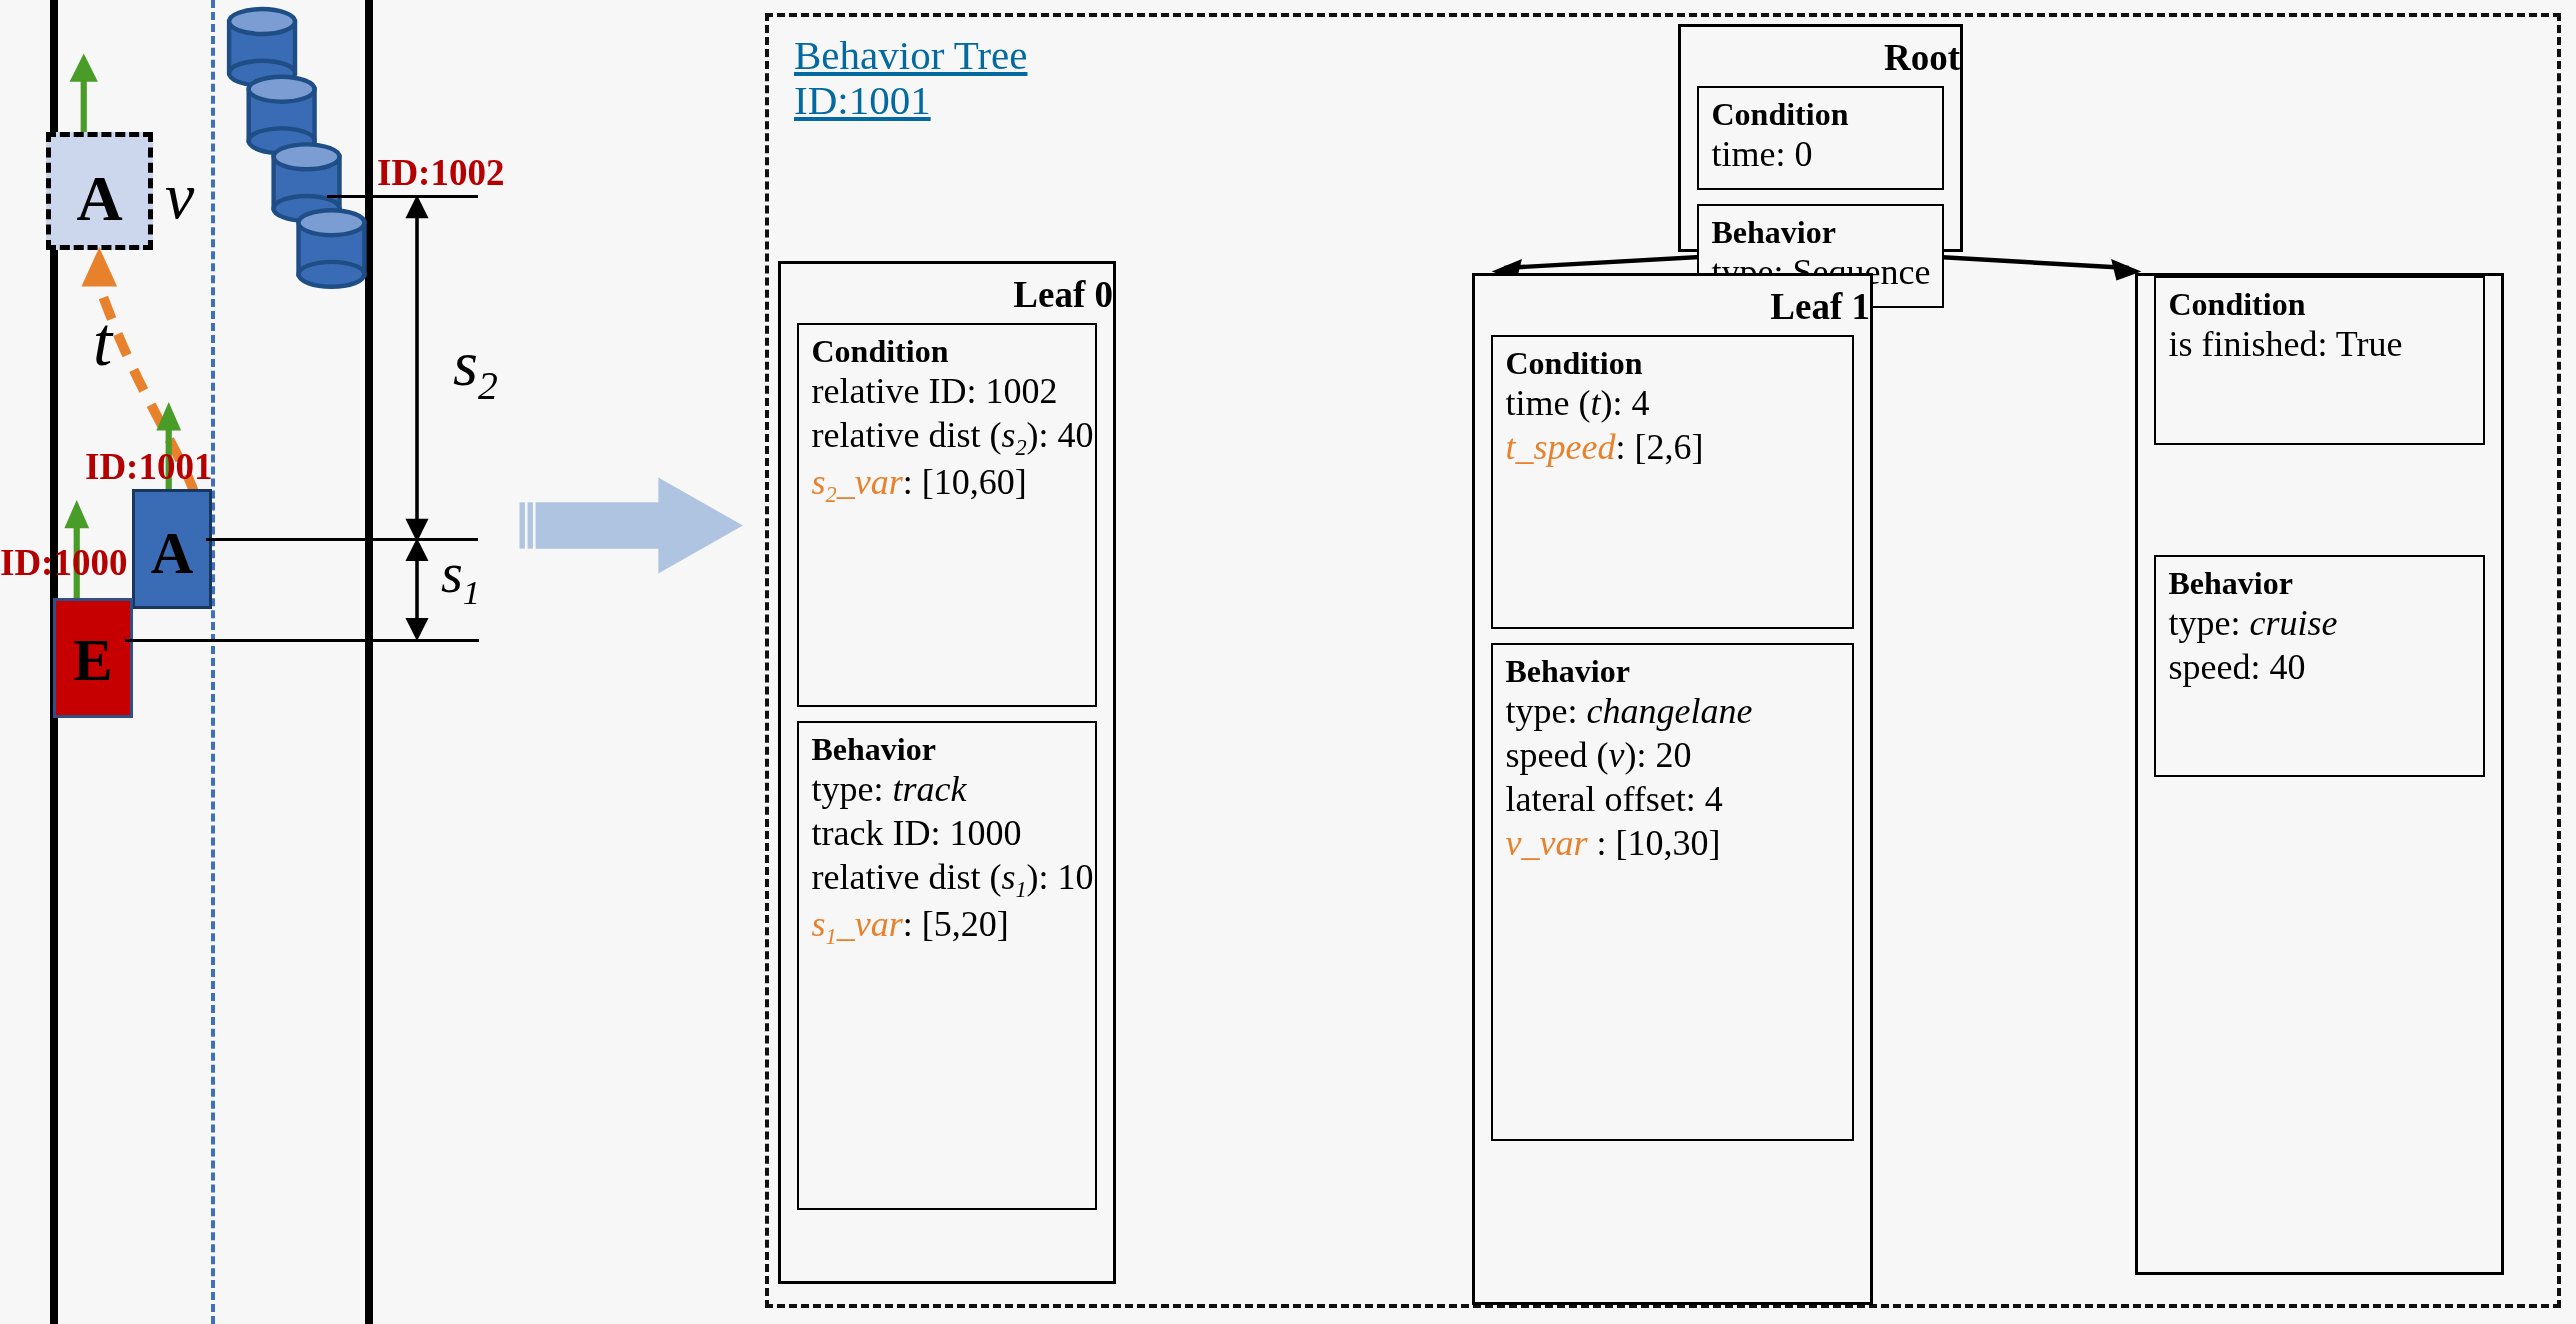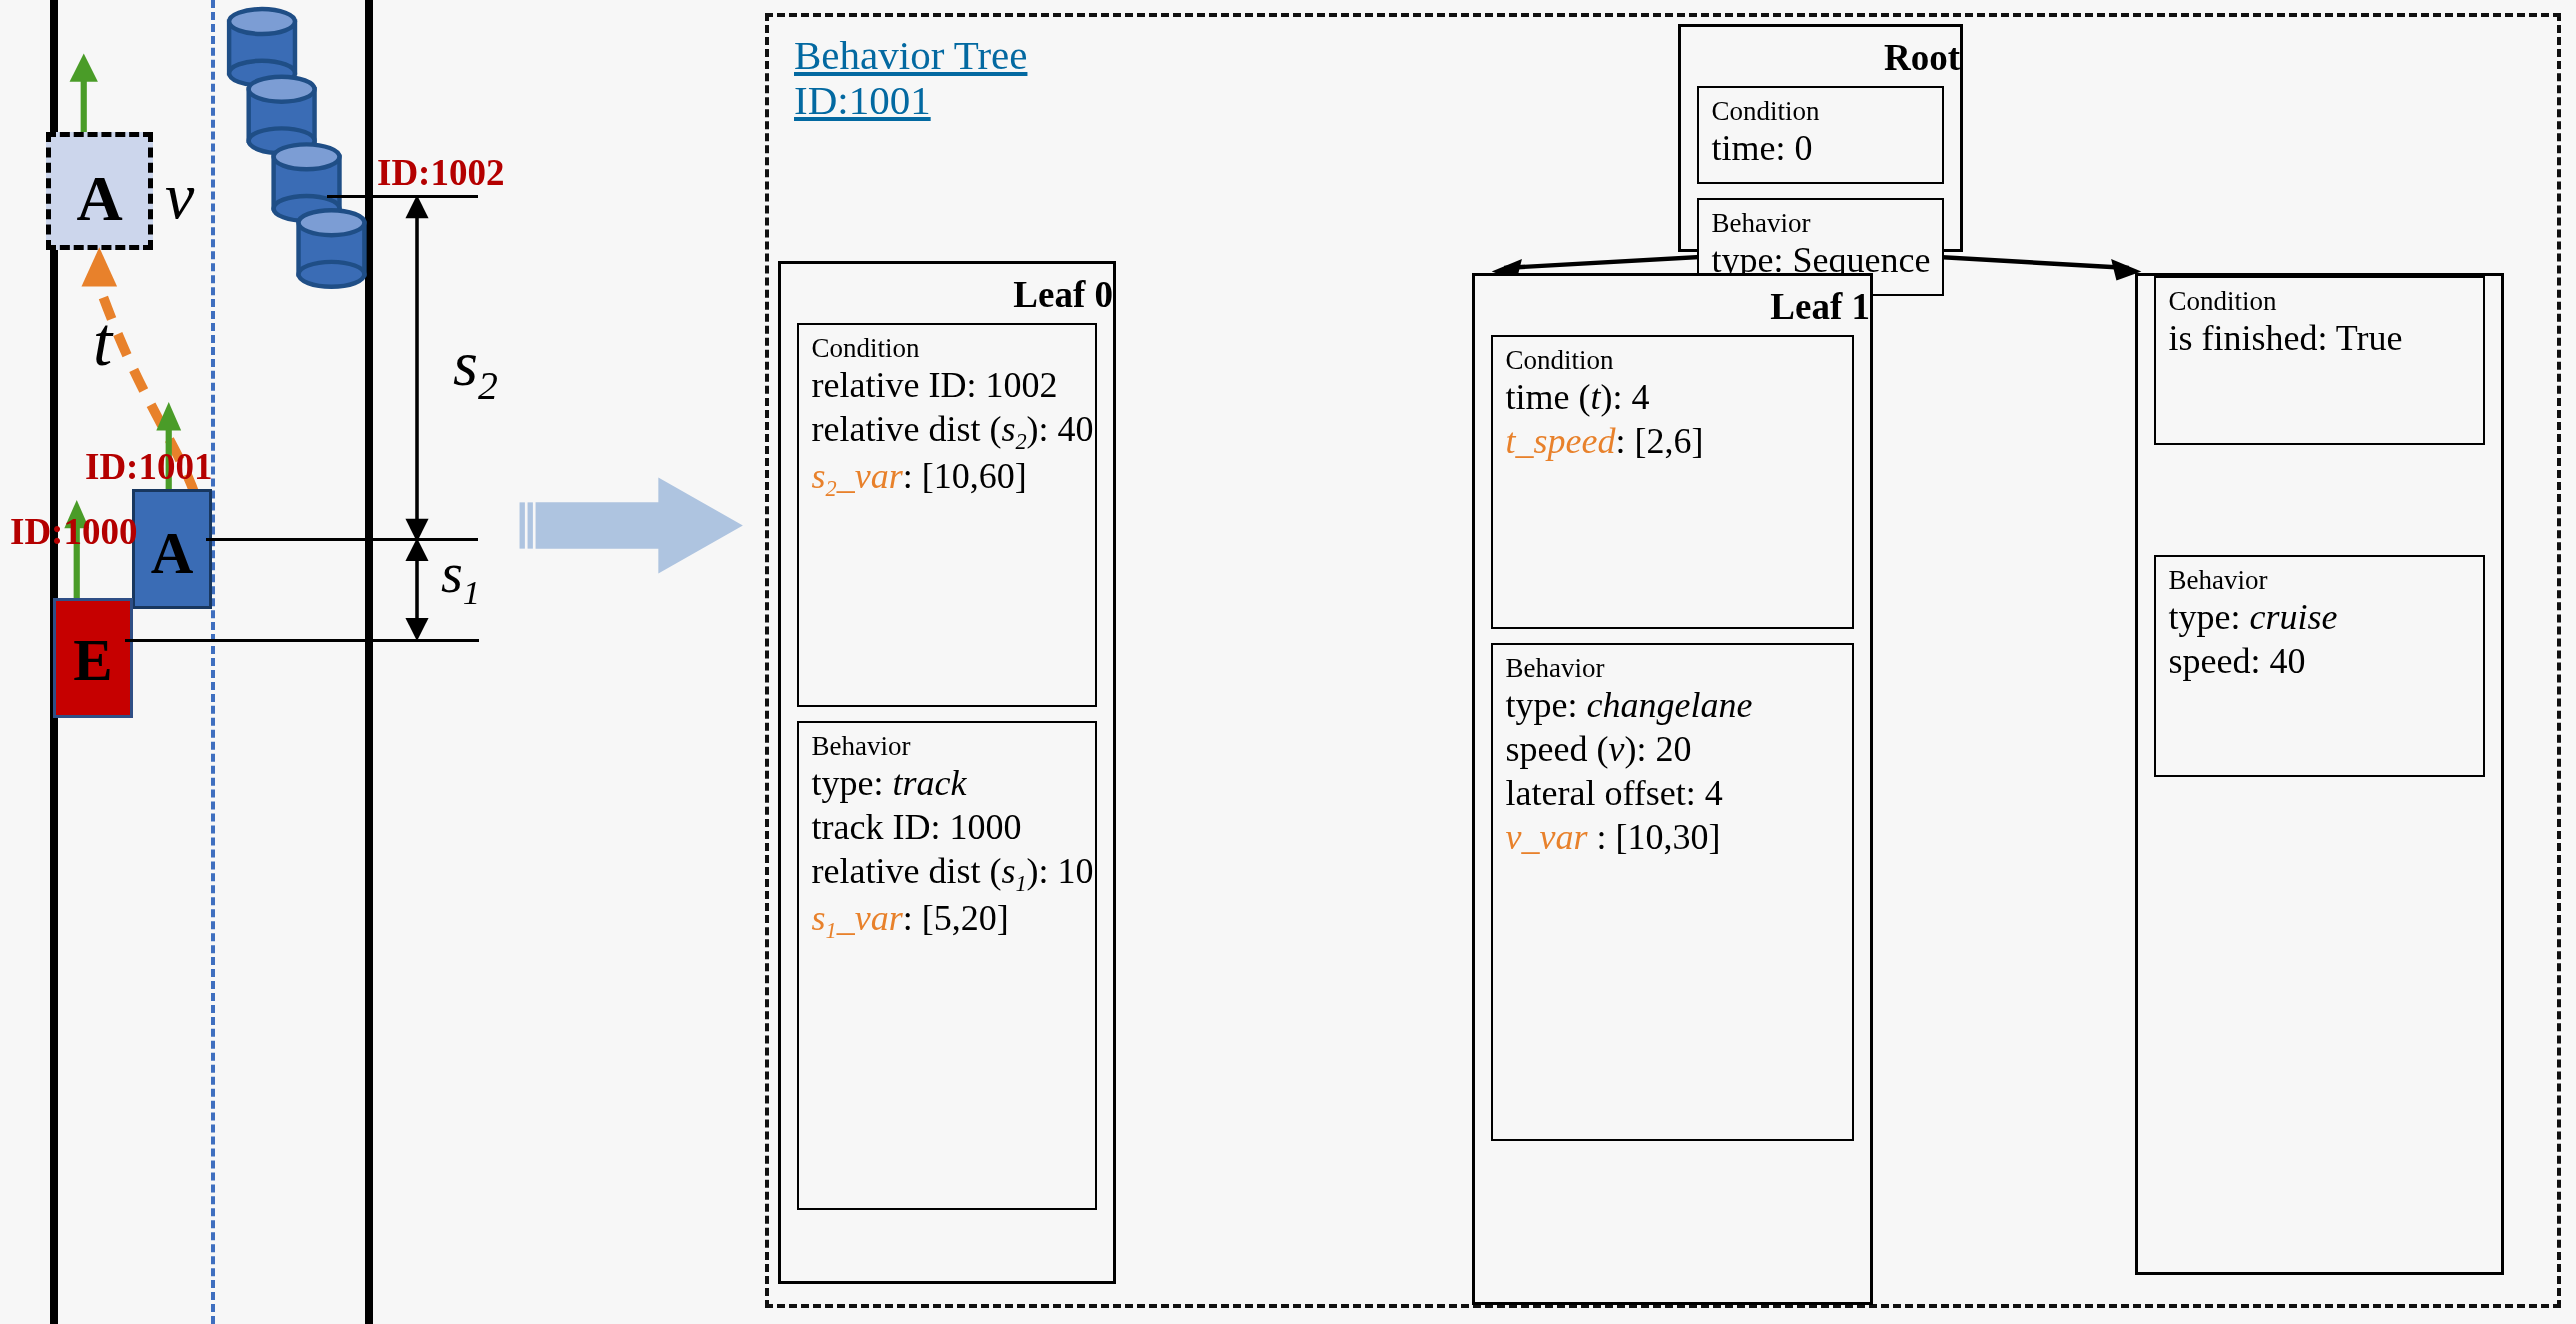--- a/index.html
+++ b/index.html
@@ -39,21 +39,21 @@
 
   #bt-title{position:absolute;left:25px;top:16px;color:#0369a1;
             font-family:"Liberation Serif",serif;font-size:41px;line-height:1.12;text-decoration:underline;}
 
   .node{position:absolute;border:3.6px solid #000;box-sizing:border-box;
         background:#f7f7f7;}
   .node-title{text-align:right;font-weight:bold;font-size:37px;
               margin:9px 0 7.1px 0;font-family:"Liberation Serif",serif;}
   .sect{border:2.7px solid #000;box-sizing:border-box;margin:0 16px 14.2px 16px;
         padding:7.1px 12.5px 10.7px 12.5px;background:#f7f7f7;}
-  .sect-h{font-weight:normal;font-size:27px;line-height:1.2;}
+  .sect-h{font-weight:bold;font-size:32px;line-height:1.2;}
   .row{font-size:36px;line-height:1.22;white-space:nowrap;}
   .orange{color:#e8812b;font-style:italic;}
 
   svg{overflow:visible;}
 </style>
 </head>
 <body>
 
 <div id="scene">
 
@@ -119,21 +119,21 @@
 
   <div class="veh blue-car" style="left:132px;top:489px;width:80px;height:120px;">
     <div class="veh-label" style="top:27px;font-size:59px;">A</div>
   </div>
 
   <svg class="greenarrow" style="left:59px;top:498px;width:39px;height:105px;" viewBox="0 0 44 118" width="39" height="105">
     <line x1="20" y1="116" x2="20" y2="24" stroke="#4a9c28" stroke-width="7"></line>
     <polygon points="20,2 34,34 6,34" fill="#4a9c28"></polygon>
   </svg>
 
-  <div class="idlabel" style="left:0px;top:510px;font-size:37px;margin-left:10px;">ID:1000</div>
+  <div class="idlabel" style="left:0px;top:541px;font-size:37px;">ID:1000</div>
 
   <div class="veh red-car" style="left:53px;top:598px;width:80px;height:120px;">
     <div class="veh-label" style="top:25px;font-size:59px;">E</div>
   </div>
 
   <div class="dimline" style="left:327px;top:195px;width:151px;"></div>
 
   <div class="dimline" style="left:206px;top:538px;width:272px;"></div>
 
   <div class="dimline" style="left:125px;top:639px;width:354px;"></div>

